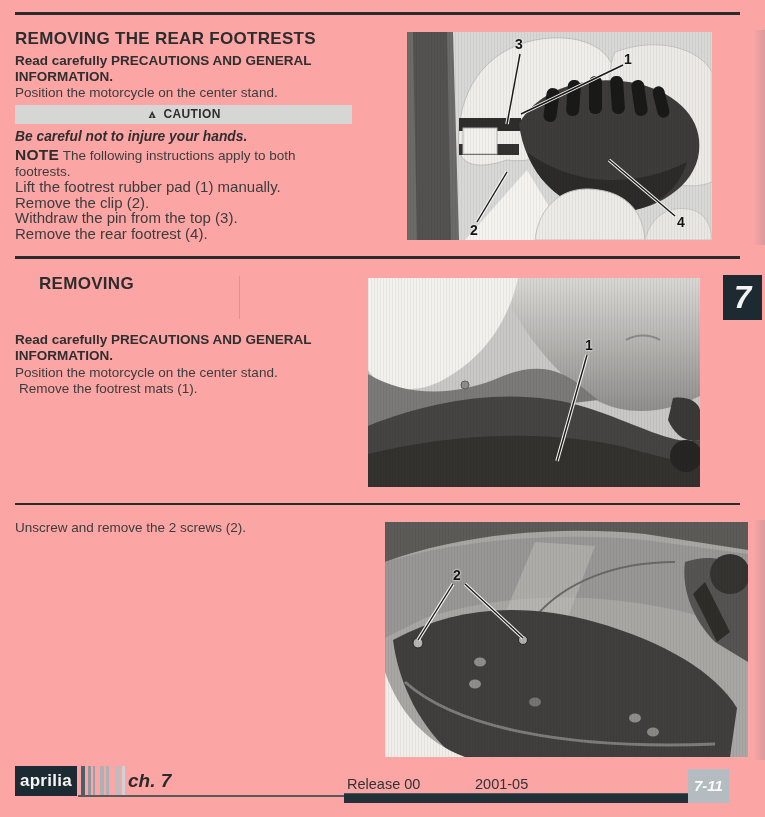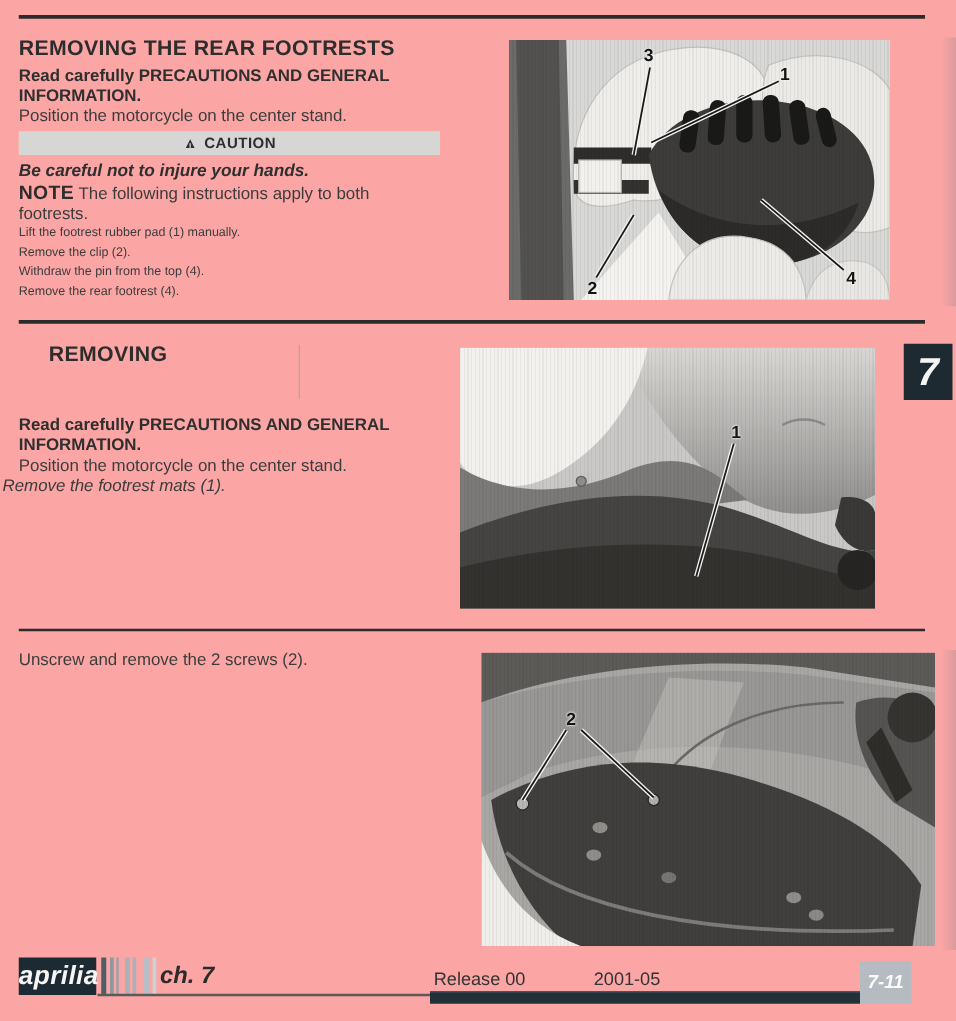--- a/index.html
+++ b/index.html
@@ -26,25 +26,25 @@
     position:absolute; left:15px; top:105px; width:337px; height:19px;
     background:#d6d6d4; color:#2d2d2d; font-weight:bold; font-size:12px;
     line-height:19px; text-align:center; letter-spacing:.4px;
   }
   .tri{position:relative; display:inline-block; margin-right:5px; font-size:12px; color:#2d2d2d; font-style:normal;}
   .tri .excl{position:absolute; left:50%; transform:translateX(-50%); top:2.5px; color:#d6d6d4; font-size:8px; font-weight:bold; font-style:normal;}
   #careful{left:15px; top:129px; font-size:13.8px; white-space:nowrap;font-style:italic;}
   #note-par{left:15px; top:147px; width:322px;}
   .note-label{font-size:15.5px; letter-spacing:.3px; color:#2d2d2d;}
   #steps{left:15px; top:179px;}
-  #steps .step{white-space:nowrap; font-size:10px; line-height:15.6px;}
+  #steps .step{white-space:nowrap; font-size:15px; line-height:15.6px;}
 
   #rc2{left:15px; top:332px; width:322px;}
   #pos2{left:15px; top:365px; white-space:nowrap;}
-  #rem2{left:2px; top:381px; white-space:nowrap;font-style:italic;}
+  #rem2{left:19px; top:381px; white-space:nowrap;}
   #unscrew{left:15px; top:520px; white-space:nowrap;}
 
   .chapter-tab{
     position:absolute; left:723px; top:275px; width:39px; height:45px;
     background:#1d2a32; color:#f4f4f2; font-weight:bold; font-style:italic;
     font-size:31px; text-align:center; line-height:45px;
   }
   .scan-line{position:absolute; left:239px; top:276px; width:1px; height:43px; background:#a9a9a7;}
   .edge-smudge{position:absolute; width:12px; pointer-events:none;
     background:linear-gradient(to right, rgba(120,128,132,0), rgba(120,128,132,0.28));}
@@ -60,22 +60,22 @@
   #fig3{left:385px; top:522px; width:363px; height:235px;}
   .callout{
     position:absolute; font-weight:bold; font-size:14px; color:#141414; z-index:3;
     text-shadow:0 0 2px #f2f2f0, 0 0 2px #f2f2f0;
   }
   .halo{stroke:#f5f5f3; stroke-width:3.6; fill:none;}
   .lead{stroke:#1a1a1a; stroke-width:1.4; fill:none;}
 
   .footer-logo{
     position:absolute; left:15px; top:766px; width:62px; height:30px;
-    background:#1c2a33; color:#f5f5f3; font-weight:bold; font-style:italic;
-    font-size:21px; text-align:center; line-height:29px; letter-spacing:.3px;
+    background:#1c2a33; color:#f5f5f3; font-weight:bold; 
+    font-size:17px; text-align:center; line-height:29px; letter-spacing:.3px;
   }
   .stripes{position:absolute; left:81px; top:766px; height:30px; display:flex; align-items:stretch;}
   .stripes i{display:block; height:100%;}
   .st-a{width:4px; background:#4e5e66; margin-right:3px;}
   .st-b{width:3px; background:#8e989e; margin-right:2px;}
   .st-c{width:2px; background:#98a2a8; margin-right:5px;}
   .st-d{width:4px; background:#aab2b7; margin-right:2px;}
   .st-e{width:3px; background:#aab2b7; margin-right:6px;}
   .st-f{width:5px; background:#b8bfc4; margin-right:2px;}
   .st-g{width:3px; background:#ccd2d5;}
@@ -110,21 +110,21 @@
   <div class="bold-par" id="careful">Be careful not to injure your hands.</div>
 
   <div class="par" id="note-par">
     <b class="note-label">NOTE</b>
     <span>The following instructions apply to both footrests.</span>
   </div>
 
   <div class="par" id="steps">
     <div class="step">Lift the footrest rubber pad (1) manually.</div>
     <div class="step">Remove the clip (2).</div>
-    <div class="step">Withdraw the pin from the top (4).</div>
+    <div class="step">Withdraw the pin from the top (3).</div>
     <div class="step">Remove the rear footrest (4).</div>
   </div>
 
   <div class="figure" id="fig1">
     <svg viewBox="0 0 305 208" preserveAspectRatio="none">
       <rect width="305" height="208" fill="#d8d8d6"></rect>
       <path d="M0,0 H46 L52,208 H0 Z" fill="#6b6b69"></path>
       <path d="M6,0 H40 L44,208 H10 Z" fill="#545250"></path>
       <path d="M52,118 C48,60 78,18 128,8 C170,0 205,14 208,44 C210,66 196,86 170,92 C150,120 130,132 100,128 C76,136 56,136 52,118 Z" fill="#efeeea" stroke="#c2c1bd" stroke-width="1"></path>
       <path d="M208,20 C250,4 292,16 305,40 L305,150 C280,160 250,150 238,128 C220,118 206,96 204,70 C202,50 202,32 208,20 Z" fill="#eceae6" stroke="#c6c4c0" stroke-width="1"></path>

